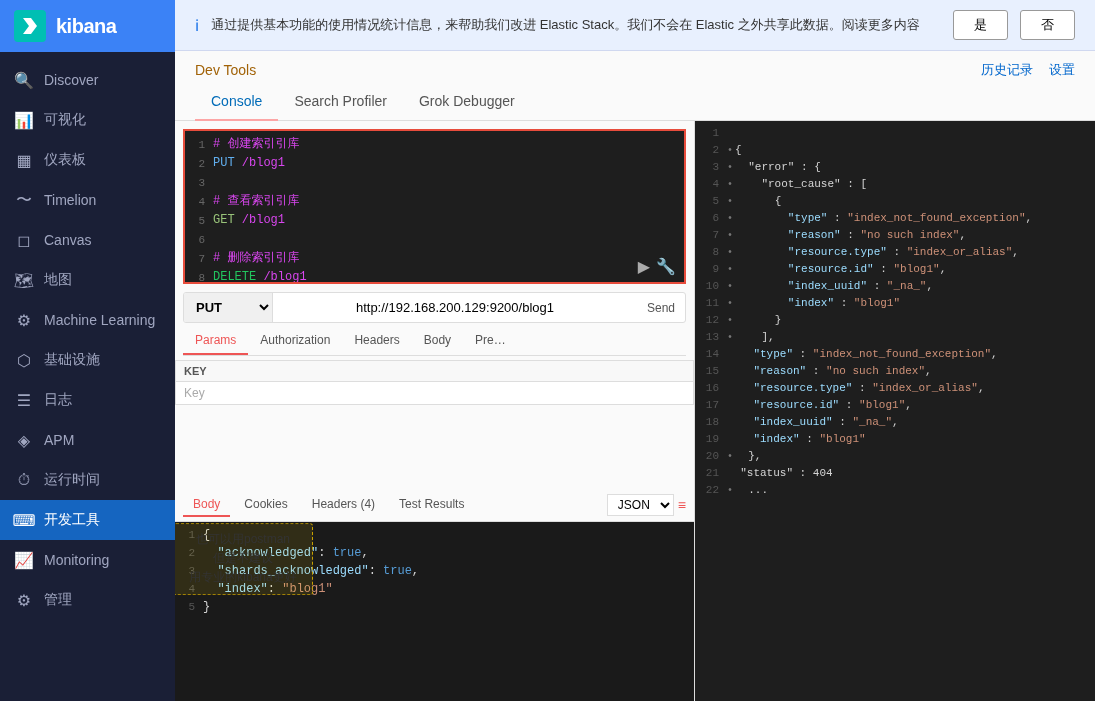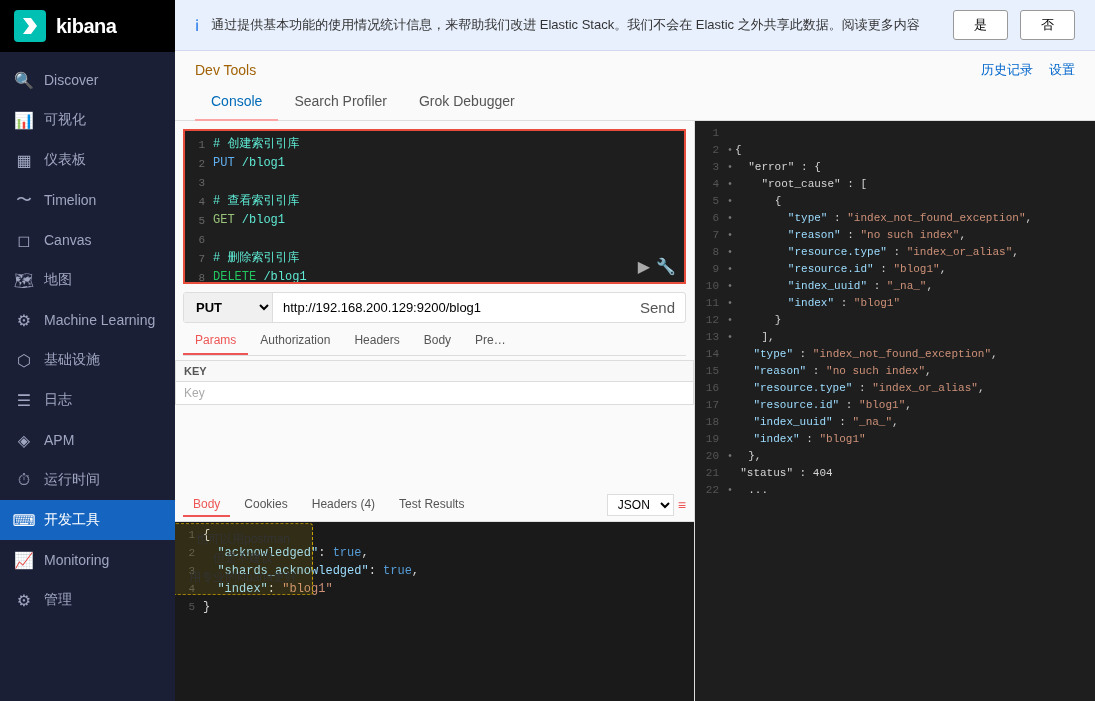--- a/index.html
+++ b/index.html
@@ -13,21 +13,21 @@
       display: flex;
       flex-direction: column;
       flex-shrink: 0;
       height: 100%;
       overflow-y: auto;
     }
     .sidebar-logo {
       display: flex;
       align-items: center;
       padding: 12px 14px;
-      background: #000000;
+      background: #3b82f6;
       height: 52px;
     }
     .logo-icon {
       width: 32px;
       height: 32px;
       background: #00bfb3;
       border-radius: 4px;
       display: flex;
       align-items: center;
       justify-content: center;
@@ -181,21 +181,21 @@
       color: #666;
       width: 28px;
       text-align: right;
       padding-right: 8px;
       user-select: none;
       flex-shrink: 0;
       font-size: 11px;
       padding-top: 1px;
     }
     .line-content { color: #d4d4d4; white-space: pre; }
-    .code-comment { color: #5eead4; }
+    .code-comment { color: #d946ef; }
     .editor-toolbar {
       position: absolute;
       bottom: 6px;
       right: 8px;
       display: flex;
       gap: 6px;
     }
     .editor-btn {
       background: none;
       border: none;
@@ -224,27 +224,28 @@
       font-weight: 600;
       cursor: pointer;
       min-width: 80px;
     }
     .url-input {
       flex: 1;
       border: none;
       padding: 6px 10px;
       font-size: 13px;
       outline: none;
+      text-align: center;
     }
     .send-btn {
       background: none;
       border: none;
       padding: 4px 10px;
       cursor: pointer;
-      font-size: 15px;
+      font-size: 12px;
       color: #555;
     }
 
     
     .postman-tabs {
       display: flex;
       border-bottom: 1px solid #ddd;
       margin: 0 8px;
       padding-top: 4px;
       flex-shrink: 0;

